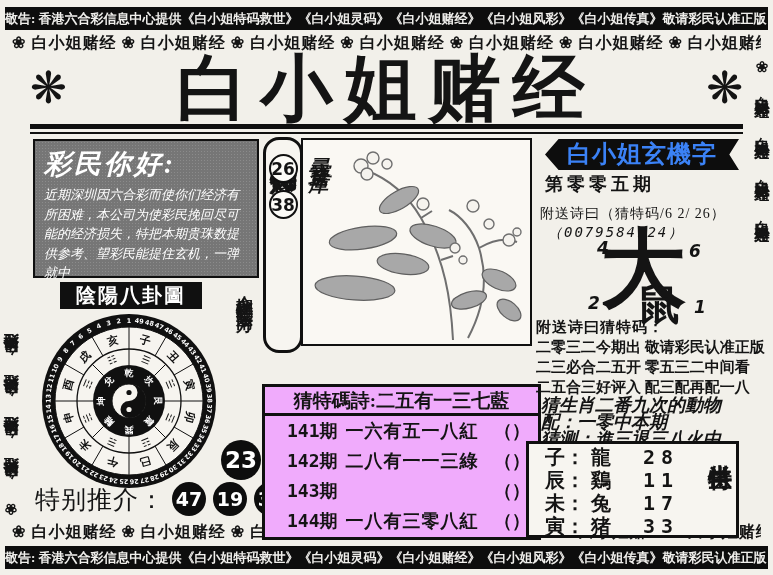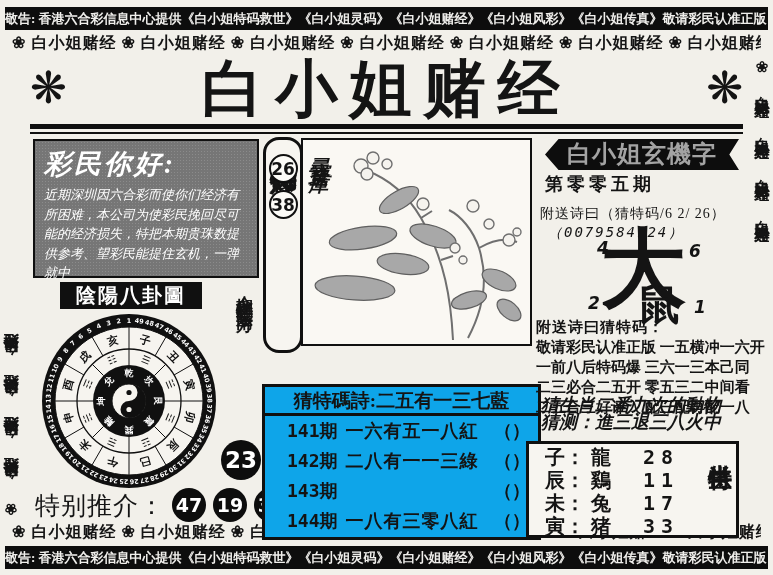--- a/index.html
+++ b/index.html
@@ -36,21 +36,21 @@
     font-size:15px; font-weight:bold; white-space:nowrap; overflow:hidden;
     letter-spacing:2px;
   }
   .side-left  { left:2px;  writing-mode:vertical-rl; transform:rotate(180deg); }
   .side-right { left:743px; writing-mode:vertical-rl; }
 
   
   .masthead { left:30px; top:56px; width:713px; height:66px;
     display:flex; align-items:center; justify-content:space-between; }
   .mast-star { font-size:44px; line-height:1; }
-  .mast-title { font-size:62px; font-weight:900; letter-spacing:12px; line-height:1; white-space:nowrap; }
+  .mast-title { font-size:72px; font-weight:900; letter-spacing:12px; line-height:1; white-space:nowrap; }
   .rule-thick { left:30px; top:124px; width:713px; height:5px; background:#101010; }
   .rule-thin  { left:30px; top:132px; width:713px; height:2px; background:#101010; }
 
   
   .greeting {
     left:33px; top:139px; width:226px; height:139px;
     border:2px solid #101010; color:#ffffff; padding:5px 9px;
     background-color:#767676;
     background-image:radial-gradient(circle,#5a5a5a 22%, rgba(0,0,0,0) 24%),
                      radial-gradient(circle,#8b8b8b 20%, rgba(0,0,0,0) 22%);
@@ -72,21 +72,21 @@
     writing-mode:vertical-rl; text-orientation:upright;
     font-size:17px; font-weight:bold; letter-spacing:3px;
   }
   .circle-black {
     background:#0d0d0d; color:#fff; border-radius:50%;
     text-align:center; font-weight:bold;
     font-family:"DejaVu Sans", sans-serif;
   }
   .hot-circle { left:221px; top:440px; width:40px; height:40px; font-size:23px; line-height:40px; }
 
-  .recommend { left:35px; top:481px; width:228px; height:36px; display:flex; align-items:center;margin-top:6px; }
+  .recommend { left:35px; top:481px; width:228px; height:36px; display:flex; align-items:center; }
   .recommend-label { font-size:25px; letter-spacing:1px; white-space:nowrap; }
   .rec-circle { width:34px; height:34px; font-size:19px; line-height:34px; margin-left:7px; flex:none; }
 
   
   .explode-pill {
     left:263px; top:137px; width:40px; height:216px;
     border:3px solid #101010; border-radius:16px; background:#f7f5f0;
     display:flex; flex-direction:column; align-items:center; padding-top:3px;
   }
   .explode-title {
@@ -102,38 +102,38 @@
     left:301px; top:138px; width:231px; height:208px;
     border:2px solid #101010; background:#faf8f3;
   }
   .treasure {
     left:306px; top:141px; writing-mode:vertical-rl; text-orientation:upright;
     font-size:20px; font-weight:bold; font-style:italic; letter-spacing:5px;
   }
 
   .poem-box {
     left:262px; top:384px; width:279px; height:156px;
-    border:3px solid #101010; background:#0ea5e9;
+    border:3px solid #101010; background:#f0abfc;
   }
   .poem-header {
     height:29px; border-bottom:3px solid #101010;
     font-size:19px; font-weight:900; text-align:center; line-height:28px; white-space:nowrap;
   }
   .poem-row {
     height:30px; display:flex; align-items:center;
     padding:0 8px 0 22px; font-size:18px; font-weight:bold;
   }
   .poem-period { font-family:"DejaVu Sans Mono", monospace; font-weight:bold; margin-right:8px; }
   .poem-text { letter-spacing:1px; }
   .poem-mark { margin-left:auto; }
 
   
   .mystic-header {
     left:545px; top:139px; width:194px; height:31px;
-    background:#0d0d0d; color:#a3a3a3; font-size:24px; font-weight:900;
+    background:#0d0d0d; color:#3b82f6; font-size:24px; font-weight:900;
     text-align:center; line-height:31px; letter-spacing:1px;
     clip-path:polygon(0 50%, 7% 0, 100% 0, 95% 50%, 100% 100%, 7% 100%);
   }
   .issue { left:545px; top:172px; width:194px; 
     font-size:18px; font-weight:bold; letter-spacing:4px; }
   .gift-line { left:540px; top:205px; font-size:14px; letter-spacing:1px; white-space:nowrap;text-align:right; }
   .code-line { left:548px; top:224px; font-size:14px; font-style:italic; letter-spacing:2px;
     font-family:"DejaVu Sans Mono", monospace; }
   .big-char { left:600px; top:226px; font-size:86px; font-weight:900; line-height:1; }
   .animal-char { left:638px; top:284px; font-size:42px; font-weight:bold; line-height:1; }
@@ -379,28 +379,28 @@
 <div class="abs code-line">（0079584124）</div>
 <div class="abs big-char">大</div>
 <div class="abs animal-char">鼠</div>
 <span class="abs corner-num cn-0">4</span>
 <span class="abs corner-num cn-1">6</span>
 <span class="abs corner-num cn-2">2</span>
 <span class="abs corner-num cn-3">1</span>
 
 <div class="abs mystic-poem">
   <div class="mystic-poem-title">附送诗曰猜特码：</div>
-  <div>敬请彩民认准正版 一五横冲一六开</div>
-  <div>一前八后特码爆 三六一三本己同</div>
+  <div>二零三二今期出 敬请彩民认准正版</div>
   <div>二三必合二五开 零五三二中间看</div>
   <div>二五合三好评入 配三配再配一八</div>
 </div>
 
 <div class="abs guess-block">
   <div>猜生肖二番九次的動物</div>
+  <div>配：一零中本期</div>
   <div>猜测：進三退三八火中</div>
 </div>
 
 <div class="abs zodiac-box">
   <div class="zodiac-rows">
     <div class="zodiac-row">
       <span class="z-branch">子：</span>
       <span class="z-animal">龍</span>
       <span class="z-num">28</span>
     </div>

